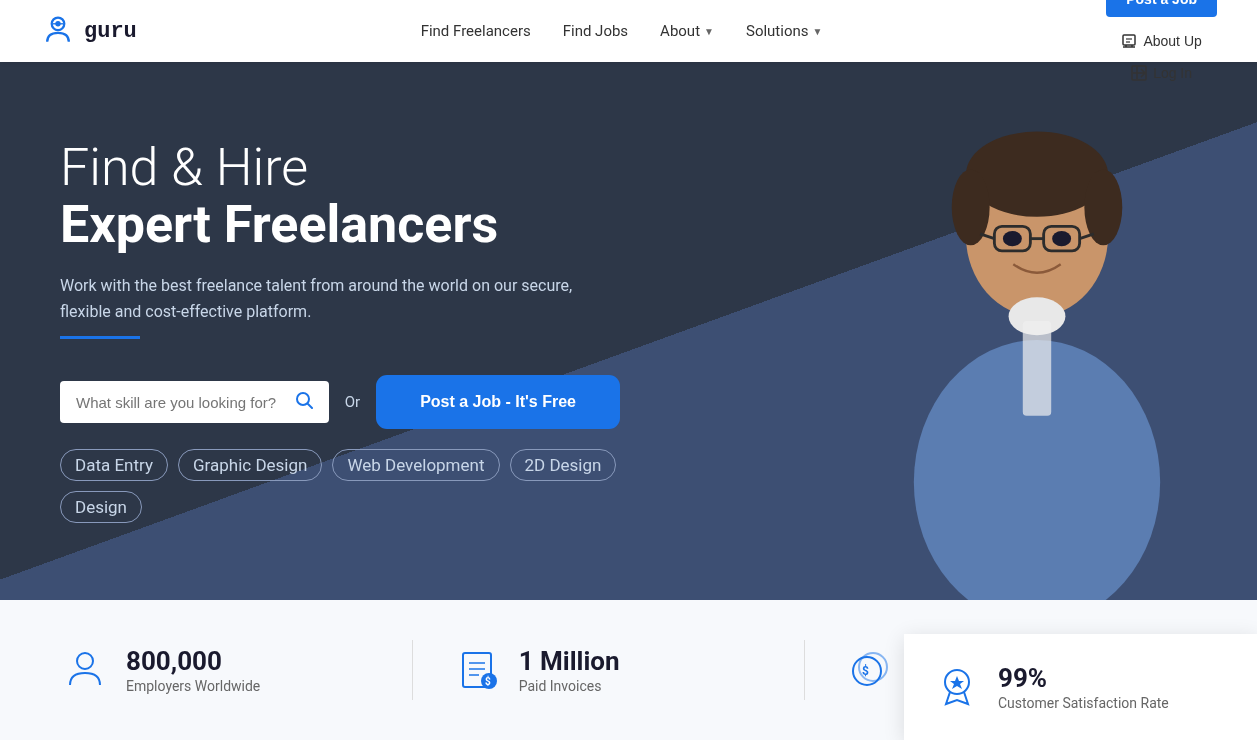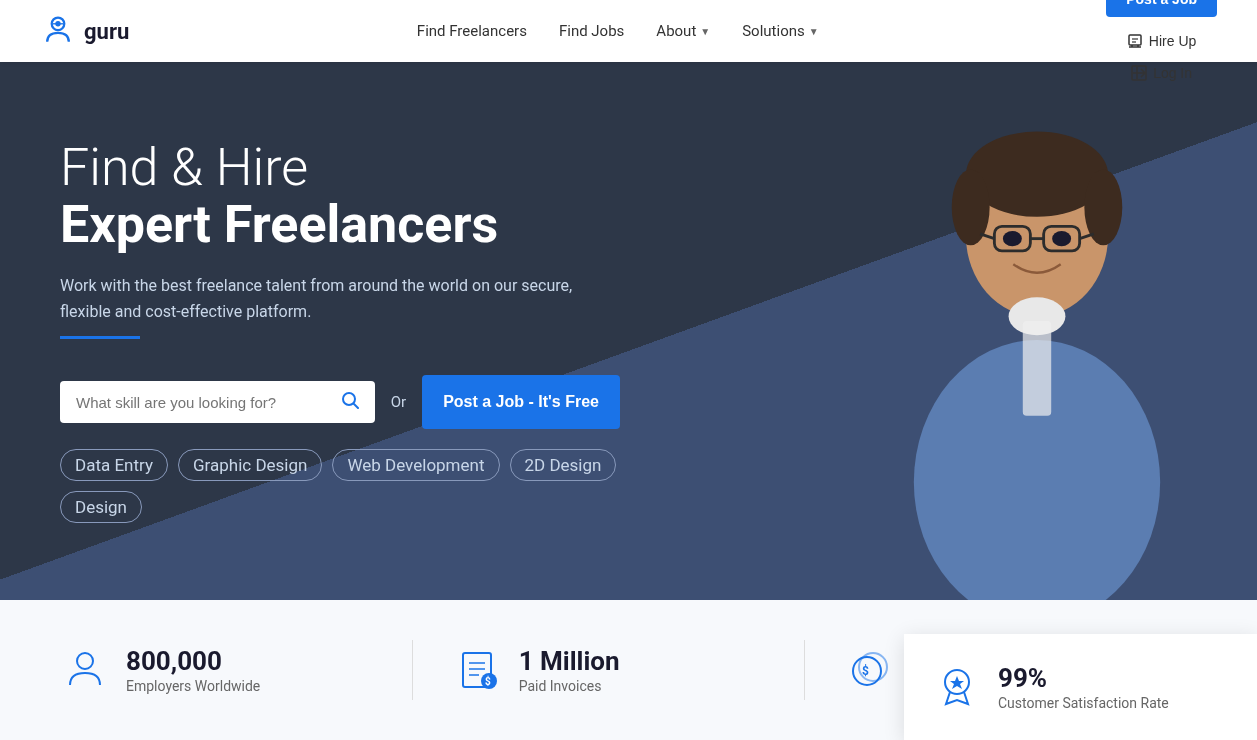--- a/index.html
+++ b/index.html
@@ -24,20 +24,21 @@
       cursor: pointer;
     }
     .logo-icon {
       width: 36px;
       height: 36px;
     }
     .logo-text {
       font-size: 22px;
       font-weight: 700;
       color: #1a1a2e;
+      font-family: Liberation Mono, monospace;
     }
     .nav-links {
       display: flex;
       align-items: center;
       gap: 32px;
     }
     .nav-link {
       font-size: 15px;
       color: #333;
       text-decoration: none;
@@ -154,23 +155,23 @@
       font-size: 18px;
     }
     .or-text {
       color: #c8d6e8;
       font-size: 15px;
     }
     .btn-post-hero {
       background: #1a73e8;
       color: #fff;
       border: none;
-      padding: 0 21px;
+      padding: 0 44px;
       height: 54px;
-      border-radius: 4px;
+      border-radius: 11px;
       font-size: 16px;
       font-weight: 600;
       cursor: pointer;
       white-space: nowrap;
     }
     .tag-chips {
       display: flex;
       gap: 10px;
       flex-wrap: wrap;
     }
@@ -284,21 +285,21 @@
 
   <div class="nav-actions">
     <button class="btn-post-job-nav">Post a Job</button>
     <button class="btn-signup">
       <svg width="16" height="16" viewBox="0 0 16 16">
         <rect x="2" y="2" width="12" height="10" rx="1" fill="none" stroke="#333" stroke-width="1.5"></rect>
         <path d="M5 12 L5 14 M11 12 L11 14 M2 14 L14 14" stroke="#333" stroke-width="1.5"></path>
         <line x1="5" y1="6" x2="11" y2="6" stroke="#333" stroke-width="1.2"></line>
         <line x1="5" y1="9" x2="9" y2="9" stroke="#333" stroke-width="1.2"></line>
       </svg>
-      <span>Hire Up</span>
+      <span>About Up</span>
     </button>
     <button class="btn-login">
       <svg width="16" height="16" viewBox="0 0 16 16">
         <path d="M6 2 L6 14" stroke="#333" stroke-width="1.5"></path>
         <path d="M2 8 L14 8" stroke="#333" stroke-width="1.5"></path>
         <path d="M10 4 L14 8 L10 12" stroke="#333" stroke-width="1.5" fill="none"></path>
         <rect x="1" y="1" width="14" height="14" rx="1" fill="none" stroke="#333" stroke-width="1.5"></rect>
       </svg>
       <span>Log In</span>
     </button>

